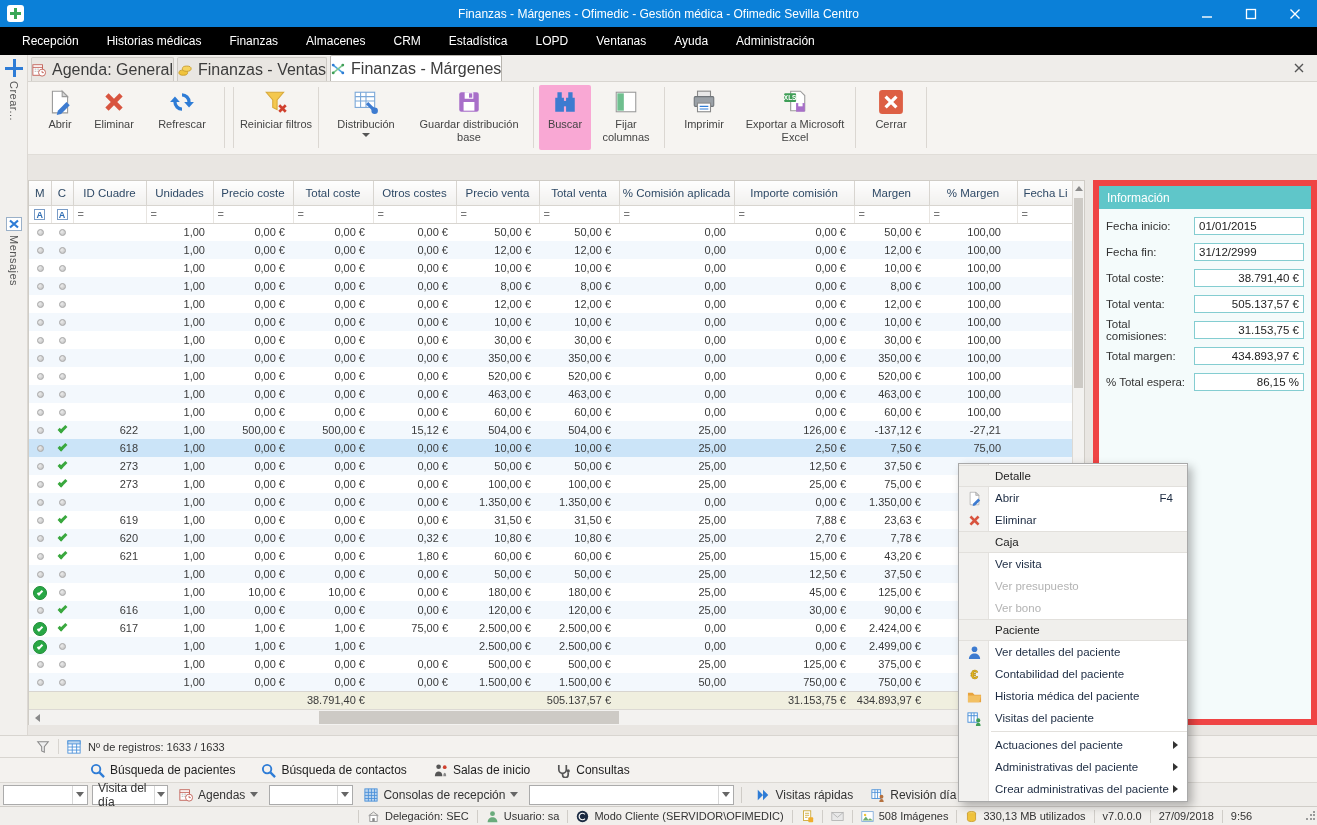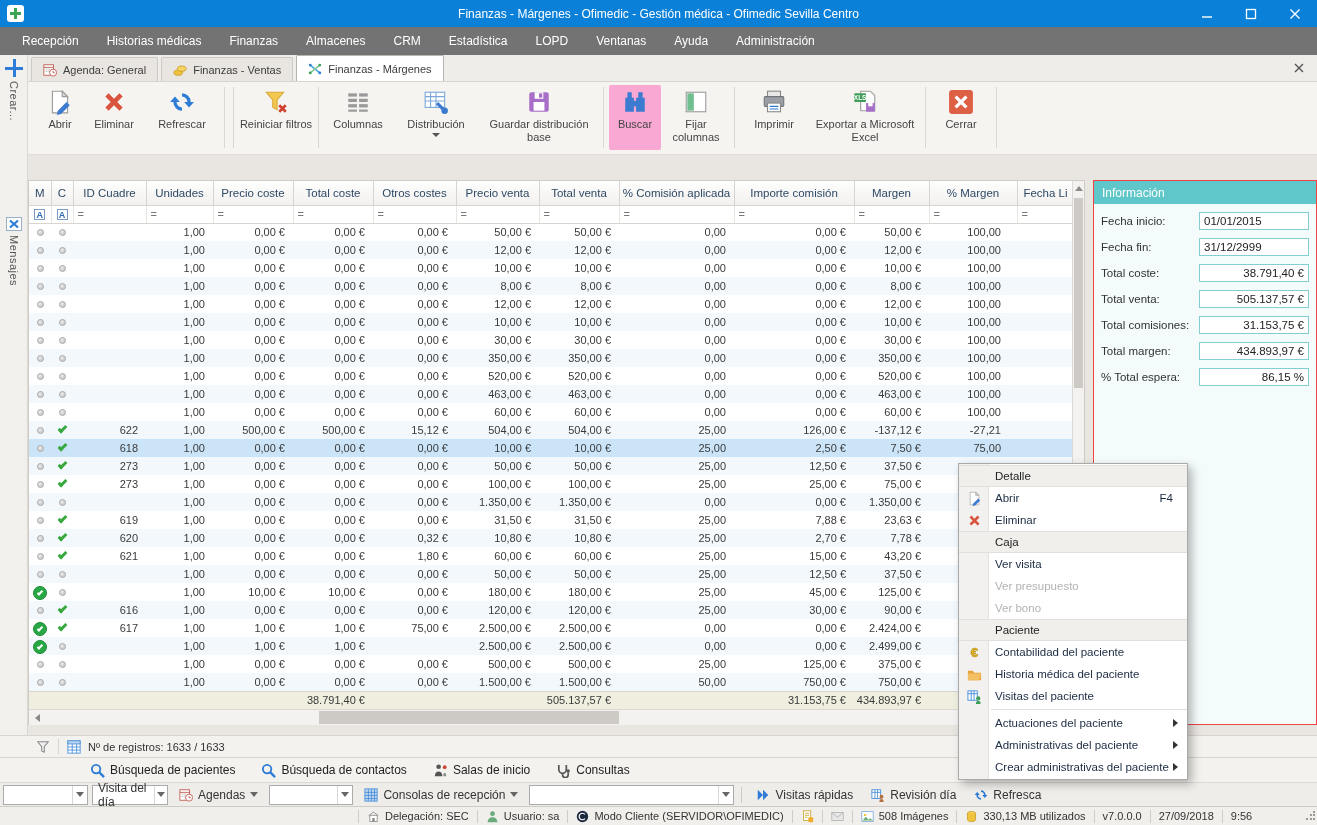--- a/index.html
+++ b/index.html
@@ -11,26 +11,26 @@
 .app-icon{width:17px;height:17px;margin-left:7px;background:#fff;border-radius:3px;position:relative;flex:none;z-index:2;}
 .app-icon::before,.app-icon::after{content:"";position:absolute;background:#3aa757;}
 .app-icon::before{left:7px;top:3px;width:3px;height:11px;}
 .app-icon::after{left:3px;top:7px;width:11px;height:3px;}
 .title-text{position:absolute;left:0;right:0;text-align:center;color:#fff;font-size:12px;}
 .win-controls{margin-left:auto;display:flex;z-index:2;}
 .win-btn{width:44px;height:27px;display:flex;align-items:center;justify-content:center;}
 .win-btn svg{width:12px;height:12px;}
 
 
-.menubar{position:absolute;top:27px;left:0;width:100%;height:28px;background:#737373;display:flex;align-items:center;padding-left:8px;}
+.menubar{position:absolute;top:27px;left:0;width:100%;height:28px;background:#000000;display:flex;align-items:center;padding-left:8px;}
 .mi{color:#fff;font-size:12px;padding:0 14px;line-height:28px;white-space:nowrap;}
 
 
 .tabbar{position:absolute;top:55px;left:28px;right:0;height:27px;background:#efedea;border-bottom:1px solid #d8d5d0;display:flex;align-items:flex-end;}
-.tab{display:flex;align-items:center;gap:6px;height:24px;padding:0 11px;margin-left:3px;font-size:11px;color:#3c3c3c;border:1px solid #cdcac5;border-bottom:none;border-radius:2px 2px 0 0;background:#e9e6e2;white-space:nowrap;margin-top:41px;}
+.tab{display:flex;align-items:center;gap:6px;height:24px;padding:0 0;margin-left:3px;font-size:16px;color:#3c3c3c;border:1px solid #cdcac5;border-bottom:none;border-radius:2px 2px 0 0;background:#e9e6e2;white-space:nowrap;margin-top:41px;}
 .tab.active{background:#fff;height:26px;border-color:#b7b4ae;}
 .tab .ic{width:14px;height:14px;}
 .tabbar-close{margin-left:auto;margin-right:10px;align-self:center;width:16px;height:16px;display:flex;align-items:center;justify-content:center;}
 .tabbar-close svg{width:10px;height:10px;}
 
 
 .left-rail{position:absolute;left:0;top:55px;width:28px;height:680px;background:#f2f0ed;border-right:1px solid #dcd8d3;display:flex;flex-direction:column;align-items:center;}
 .rail-plus{margin-top:4px;width:18px;height:18px;position:relative;}
 .rail-plus::before,.rail-plus::after{content:"";position:absolute;background:#2e7cd6;}
 .rail-plus::before{left:8px;top:0;width:3px;height:18px;}
@@ -73,21 +73,21 @@
 .vs-up{top:0;}.vs-down{bottom:0;}
 .tri-up{width:0;height:0;border-left:4px solid transparent;border-right:4px solid transparent;border-bottom:5px solid #8a8a8a;}
 .tri-dn{width:0;height:0;border-left:4px solid transparent;border-right:4px solid transparent;border-top:5px solid #8a8a8a;}
 .tri-lf{width:0;height:0;border-top:4px solid transparent;border-bottom:4px solid transparent;border-right:5px solid #8a8a8a;}
 .vs-thumb{position:absolute;left:1px;top:17px;width:9px;height:190px;background:#cdcac5;}
 .hscroll{position:absolute;left:0;top:528px;width:1055px;height:16px;background:#f3f2f0;border-top:1px solid #dcd9d4;}
 .hs-left{position:absolute;left:0;top:0;width:16px;height:15px;display:flex;align-items:center;justify-content:center;}
 .hs-thumb{position:absolute;left:290px;top:1px;width:300px;height:13px;background:#cdcac5;}
 
 
-.info{position:absolute;left:1093px;top:180px;width:224px;height:545px;background:#f4fbfb;border:1px solid #ef4444;}
+.info{position:absolute;left:1093px;top:180px;width:224px;height:545px;background:#f4fbfb;border:6px solid #ef4444;}
 .info-h{height:23px;background:#5fc6c9;color:#fff;font-size:12px;display:flex;align-items:center;padding-left:8px;}
 .ifrow{display:flex;align-items:center;margin:8px 7px 0 7px;height:18px;}
 .iflabel{flex:1;font-size:11.5px;color:#333;}
 .ifinput{width:110px;height:18px;background:#fff;border:1px solid #84cdd1;font-size:11.5px;padding:0 4px;display:flex;align-items:center;color:#222;flex:none;}
 .ifinput.right{justify-content:flex-end;}
 
 
 .records{position:absolute;left:0;top:735px;width:100%;height:23px;background:#f4f2ef;border-top:1px solid #d8d5d0;border-bottom:1px solid #d8d5d0;display:flex;align-items:center;font-size:11px;color:#333;}
 .records .ic{width:14px;height:14px;}
 .rec-sep{width:1px;height:15px;background:#d8d5d0;margin:0 8px;}
@@ -255,37 +255,20 @@
       <div class="rbtn" style="width: 74px;">
         <span class="ic" style="width: 26px; height: 26px;">
           <svg viewBox="0 0 24 24">
             <path d="M3 3h16l-6 7v9l-4-2v-7z" fill="#f4c84e" stroke="#d8a93a"></path>
             <path d="M15 15l6 6M21 15l-6 6" stroke="#d0402e" stroke-width="2.5"></path>
           </svg>
         </span>
         <div class="rb-label">Reiniciar filtros</div>
       </div>
       <div class="rsep"></div>
-      <div class="rbtn" style="width: 68px;">
-        <span class="ic" style="width: 26px; height: 26px;">
-          <svg viewBox="0 0 24 24">
-            <g fill="#9a9a9a">
-              <rect x="3" y="4" width="8" height="3"></rect>
-              <rect x="13" y="4" width="8" height="3"></rect>
-              <rect x="3" y="9" width="8" height="3"></rect>
-              <rect x="13" y="9" width="8" height="3"></rect>
-              <rect x="3" y="14" width="8" height="3"></rect>
-              <rect x="13" y="14" width="8" height="3"></rect>
-              <rect x="3" y="19" width="8" height="2"></rect>
-              <rect x="13" y="19" width="8" height="2"></rect>
-            </g>
-          </svg>
-        </span>
-        <div class="rb-label">Columnas</div>
-      </div>
       <div class="rbtn" style="width: 84px;">
         <span class="ic" style="width: 26px; height: 26px;">
           <svg viewBox="0 0 24 24">
             <rect x="2" y="3" width="18" height="14" fill="#fff" stroke="#7aa7d8"></rect>
             <path d="M2 7h18M2 11h18M7 3v14M12 3v14" stroke="#7aa7d8" fill="none"></path>
             <path d="M13 13l6 6" stroke="#3d7bd0" stroke-width="3"></path>
             <circle cx="20" cy="20" r="3" fill="#3d7bd0"></circle>
           </svg>
         </span>
         <div class="rb-label">Distribución</div>
@@ -1179,20 +1162,31 @@
       </div>
       <div class="cm-i dis">
         <span class="cm-g"></span>
         <span class="cm-t">Ver bono</span>
       </div>
       <div class="cm-h">Paciente</div>
       <div class="cm-i">
         <span class="cm-g">
           <span class="ic" style="width: 15px; height: 15px;">
             <svg viewBox="0 0 16 16">
+              <circle cx="8" cy="4.5" r="3" fill="#3d7bd0"></circle>
+              <path d="M2 15c0-4 3-6 6-6s6 2 6 6z" fill="#3d7bd0"></path>
+            </svg>
+          </span>
+        </span>
+        <span class="cm-t">Ver detalles del paciente</span>
+      </div>
+      <div class="cm-i">
+        <span class="cm-g">
+          <span class="ic" style="width: 15px; height: 15px;">
+            <svg viewBox="0 0 16 16">
               <text x="8" y="13" text-anchor="middle" font-size="14" font-weight="bold" fill="#e8b71d" stroke="#b08a10" stroke-width="0.6">€</text>
             </svg>
           </span>
         </span>
         <span class="cm-t">Contabilidad del paciente</span>
       </div>
       <div class="cm-i">
         <span class="cm-g">
           <span class="ic" style="width: 15px; height: 15px;">
             <svg viewBox="0 0 16 16">

